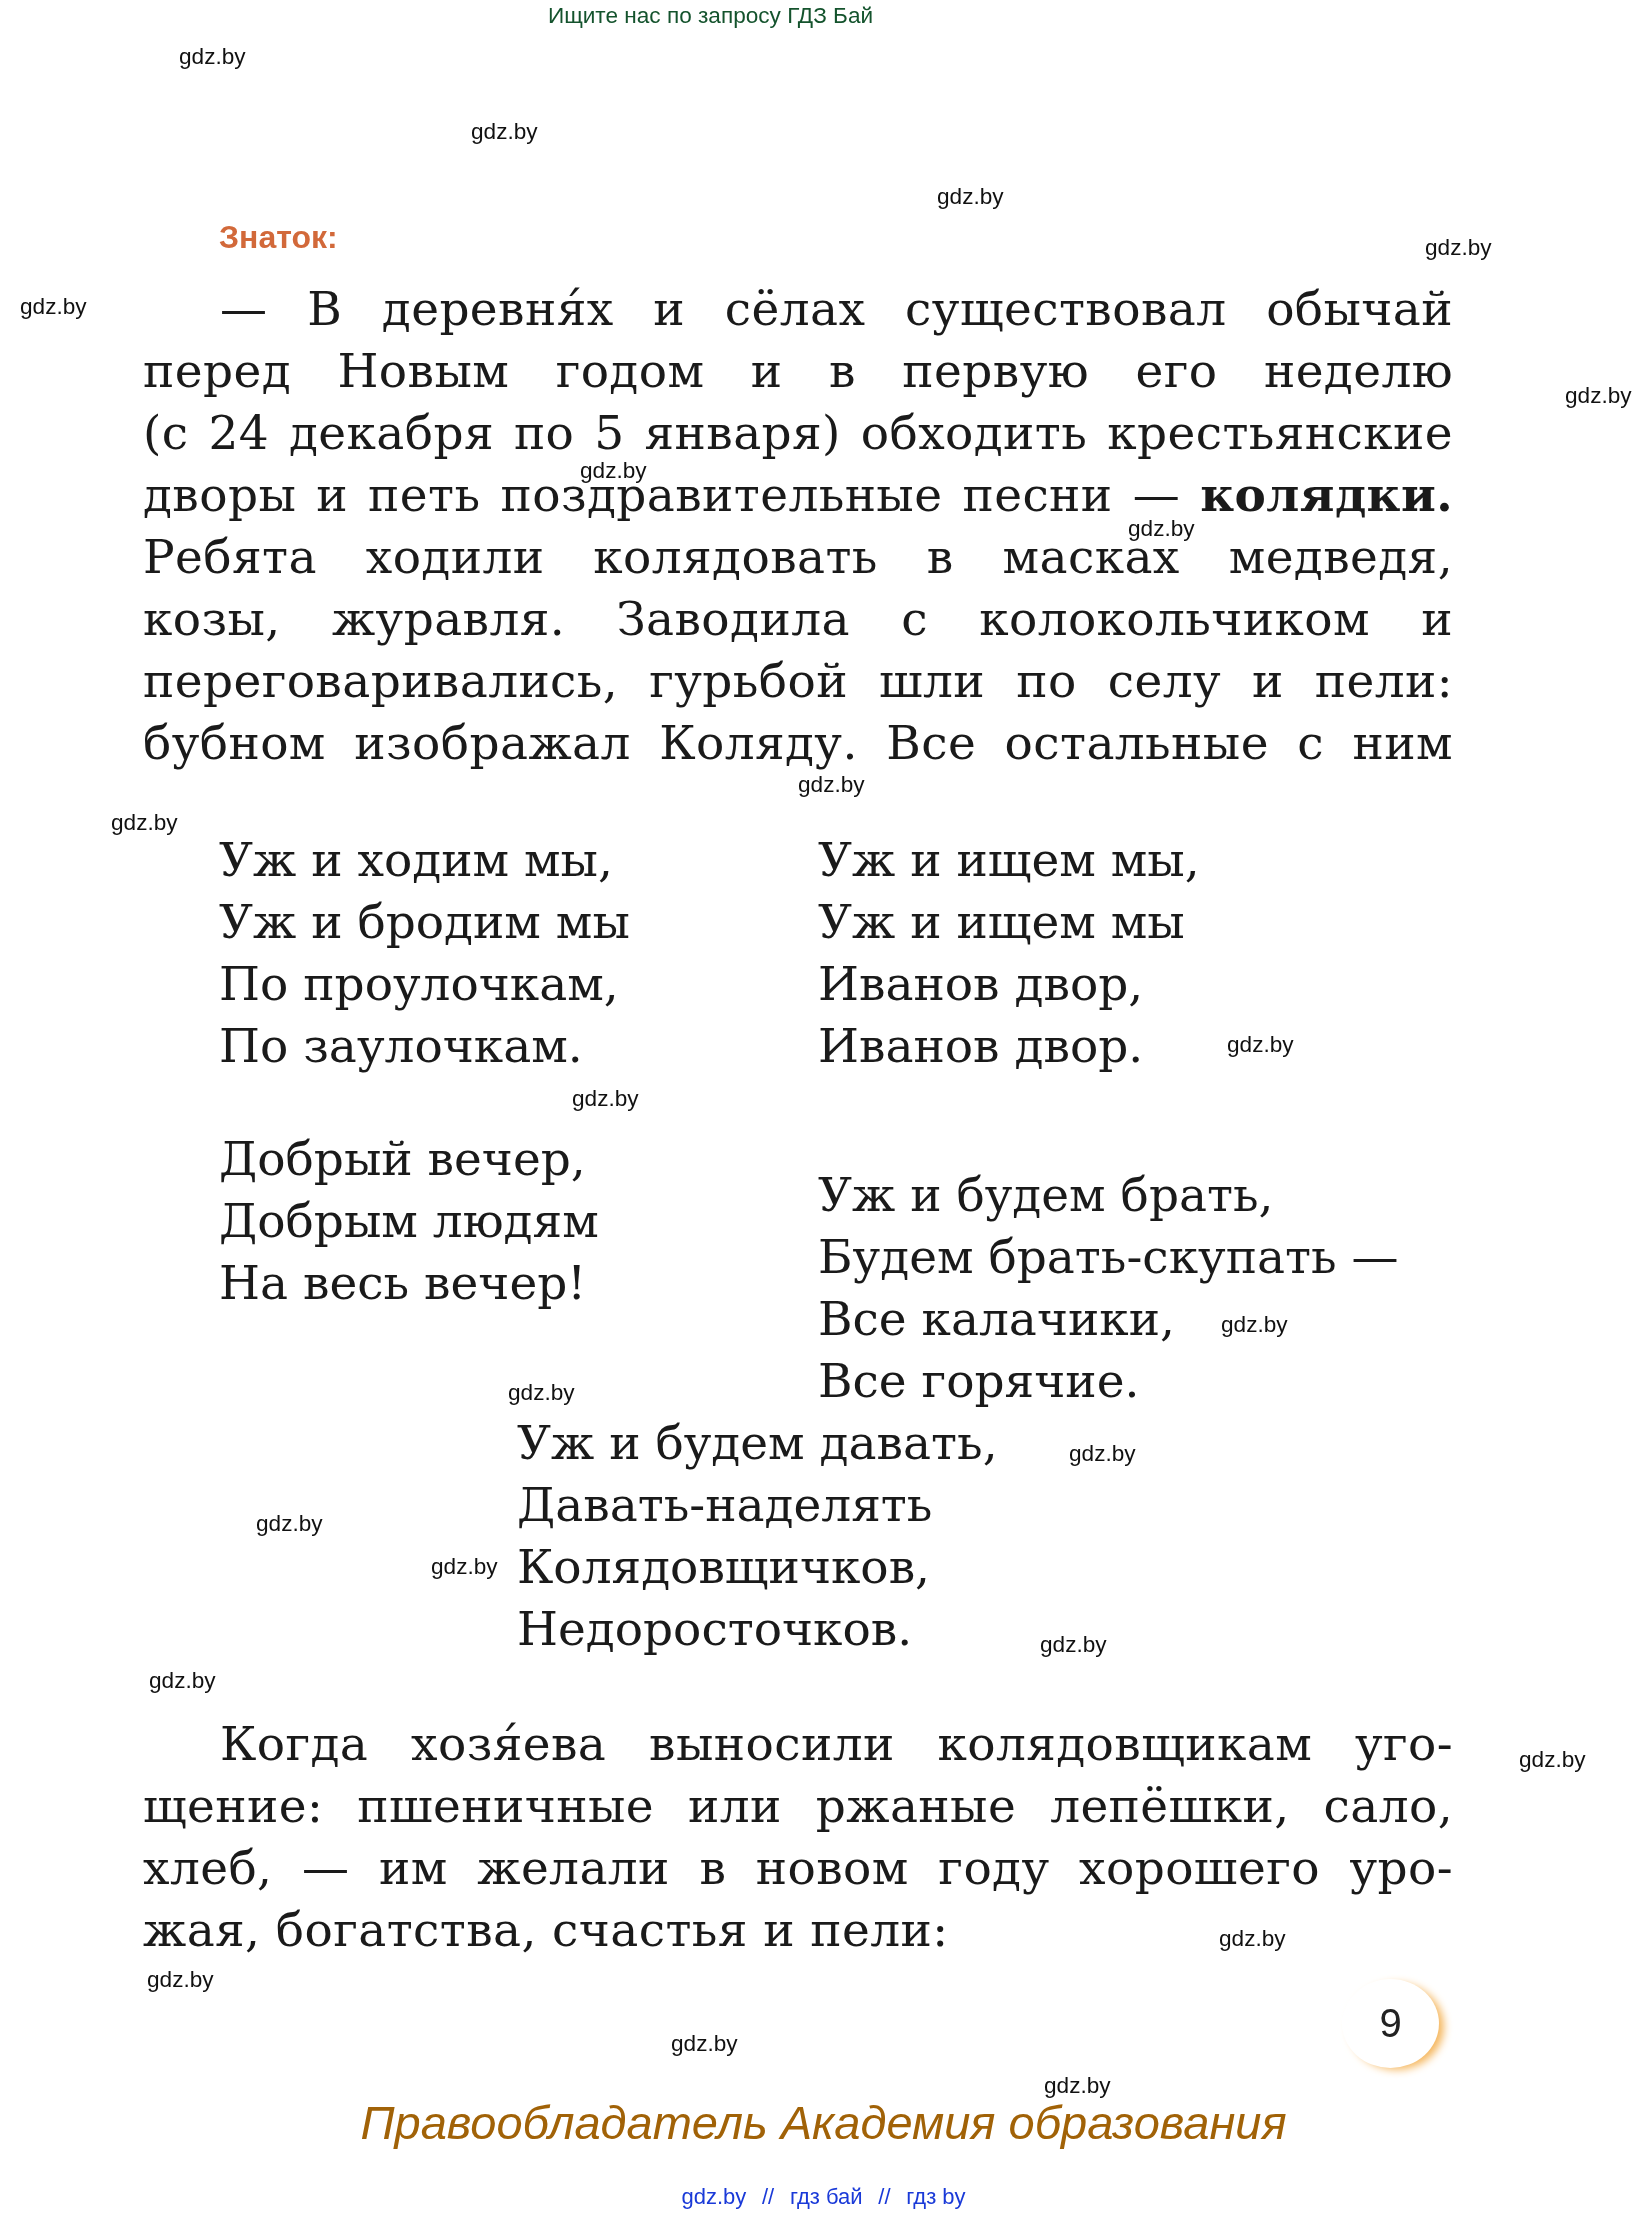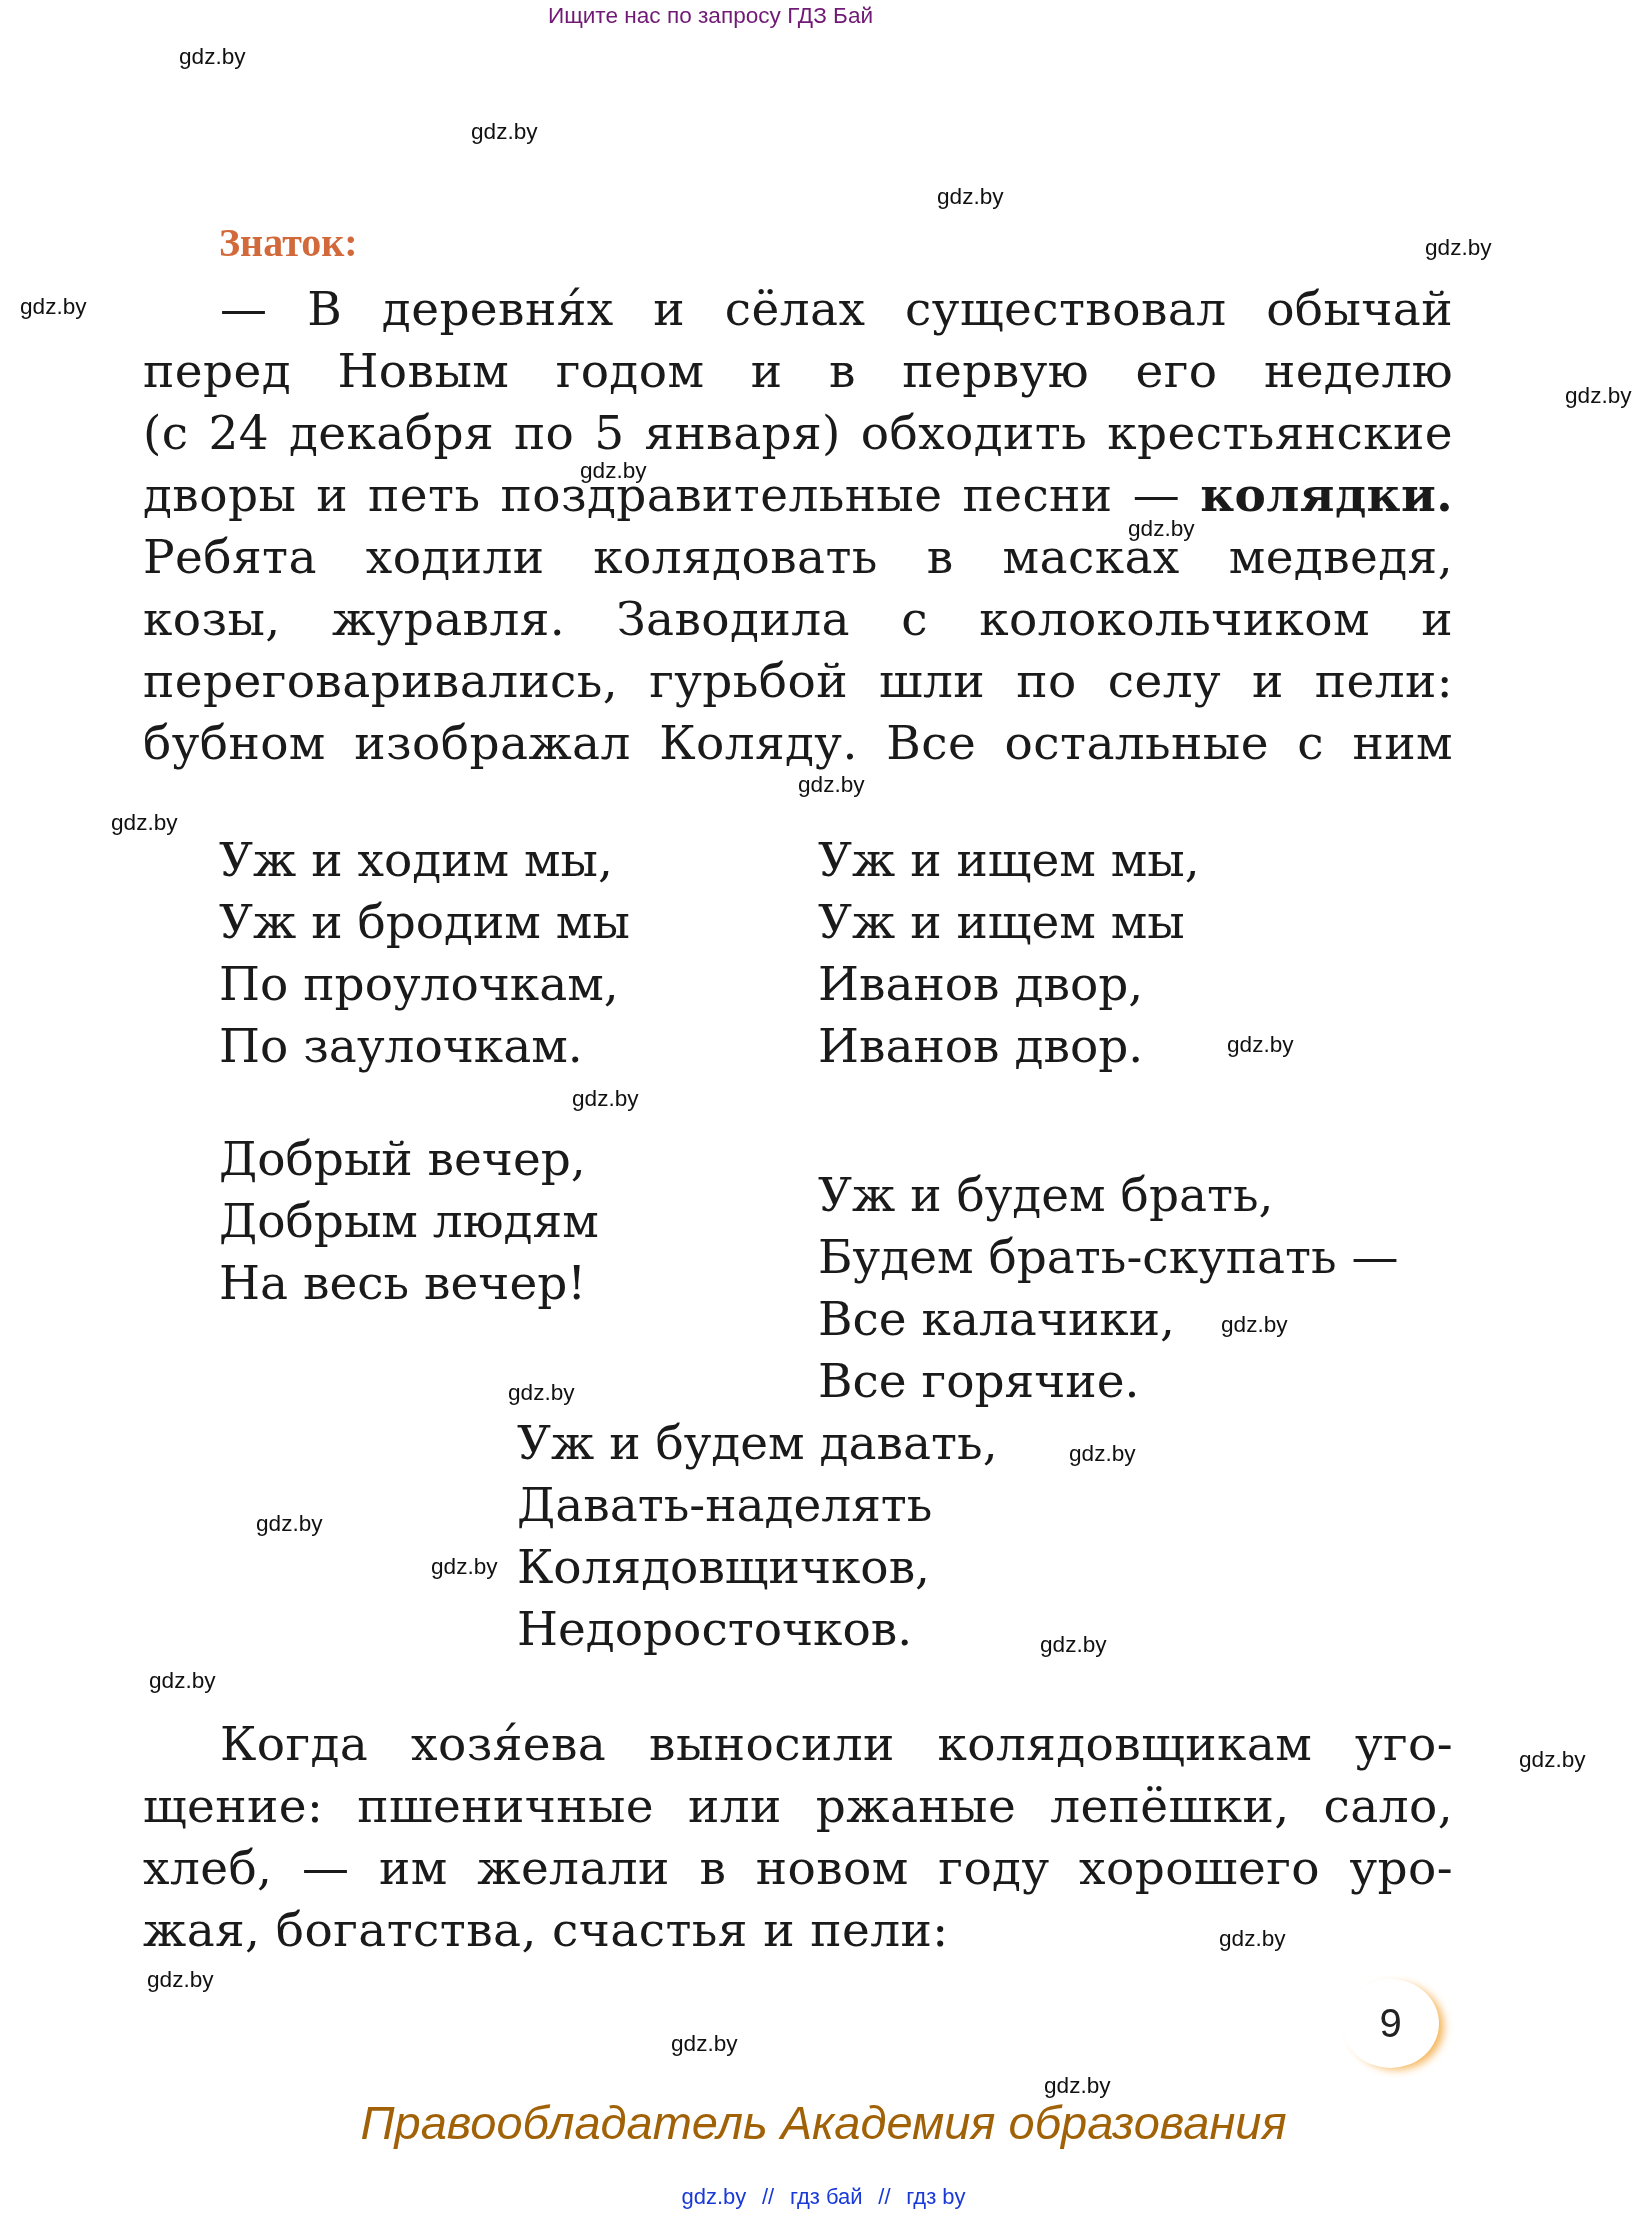--- a/index.html
+++ b/index.html
@@ -1,22 +1,22 @@
 <!DOCTYPE html>
 <html style="font-size:13px"><head>
 <meta charset="utf-8">
 <style>
   html, body { margin:0; padding:0; background:#ffffff; }
   body { width:1647px; height:2216px; position:relative; overflow:hidden;
          font-family:"DejaVu Serif", serif; color:#1a1a1a; }
   .top-banner { position:absolute; top:3.2px; left:0; width:1421px; text-align:center;
-         font-family:"Liberation Sans", sans-serif; font-size:22.6px; color:#701a75; }
+         font-family:"Liberation Sans", sans-serif; font-size:22.6px; color:#14532d; }
   .wm { position:absolute; font-family:"Liberation Sans", sans-serif; font-size:22.6px; color:#111; }
-  .heading { position:absolute; left:219px; top:219px; font-family:Liberation Serif, serif;
-         font-weight:bold; font-size:40px; color:#d2693a; }
+  .heading { position:absolute; left:219px; top:219px; font-family:Liberation Sans, sans-serif;
+         font-weight:bold; font-size:32px; color:#d2693a; }
   .para { position:absolute; left:143px; width:1310px; font-size:47px; line-height:62px;
          text-align:justify; text-align-last:justify; letter-spacing:0.4px; }
   .para .line { display:block; white-space:nowrap; text-align:justify; text-align-last:justify; }
   .stanza { position:absolute; font-size:47px; line-height:62px; }
   .stanza .line { display:block; white-space:nowrap; }
   .bold { font-weight:bold; }
   .page-num { position:absolute; left:1342px; top:1979px; width:97px; height:89px;
          border-radius:50%; background:#fff; box-shadow:6.4px 3.2px 8px -1.6px #f5b55a;
          display:flex; align-items:center; justify-content:center;
          font-family:"Liberation Sans", sans-serif; font-size:40px; color:#222; }

